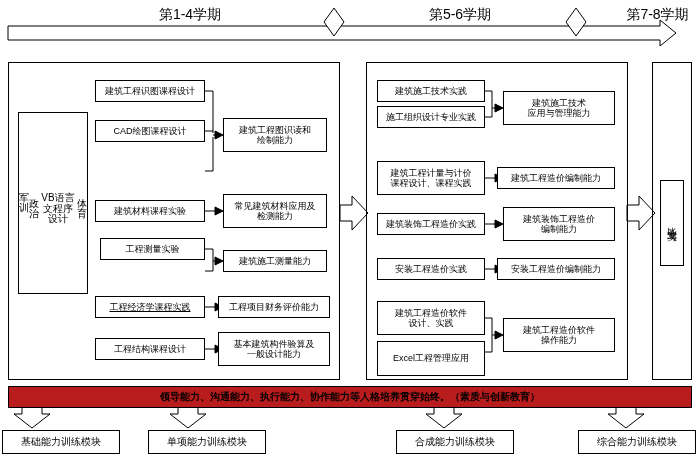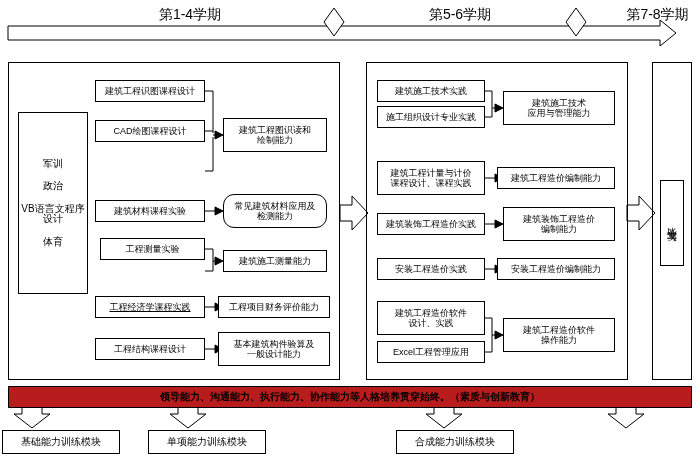--- a/index.html
+++ b/index.html
@@ -46,21 +46,20 @@
     box-sizing:border-box;
   }
 
   
   .vbox{
     position:absolute;
     border:1px solid #000;
     box-sizing:border-box;
     font-size:10px;
     display:flex;
-    flex-direction:column;
     align-items:center;
     justify-content:center;
     line-height:1.05;
   }
   .vbox .ch{display:block;text-align:center;}
 
   
   .gradbox{
     position:absolute;
     border:1px solid #000;
@@ -194,21 +193,21 @@
     <span class="ln">工程经济学课程实践</span>
   </div>
   <div class="box" style="left:95px;top:338px;width:110px;height:22px;">
     <span class="ln">工程结构课程设计</span>
   </div>
 
   <div class="box multi" style="left:223px;top:118px;width:104px;height:34px;">
     <span class="ln">建筑工程图识读和</span>
     <span class="ln">绘制能力</span>
   </div>
-  <div class="box multi" style="left:223px;top:194px;width:104px;height:34px;border-radius:11px;">
+  <div class="box multi" style="left:223px;top:194px;width:104px;height:34px;">
     <span class="ln">常见建筑材料应用及</span>
     <span class="ln">检测能力</span>
   </div>
   <div class="box" style="left:223px;top:250px;width:104px;height:22px;">
     <span class="ln">建筑施工测量能力</span>
   </div>
   <div class="box" style="left:218px;top:296px;width:112px;height:22px;">
     <span class="ln">工程项目财务评价能力</span>
   </div>
   <div class="box multi" style="left:218px;top:332px;width:112px;height:34px;">
@@ -229,21 +228,21 @@
   <div class="box" style="left:377px;top:213px;width:108px;height:22px;">
     <span class="ln">建筑装饰工程造价实践</span>
   </div>
   <div class="box" style="left:377px;top:258px;width:108px;height:22px;">
     <span class="ln">安装工程造价实践</span>
   </div>
   <div class="box multi" style="left:377px;top:301px;width:108px;height:34px;">
     <span class="ln">建筑工程造价软件</span>
     <span class="ln">设计、实践</span>
   </div>
-  <div class="box" style="left:377px;top:341px;width:108px;height:22px;">
+  <div class="box" style="left:377px;top:341px;width:108px;height:35px;">
     <span class="ln">Excel工程管理应用</span>
   </div>
 
   <div class="box multi" style="left:503px;top:91px;width:112px;height:34px;">
     <span class="ln">建筑施工技术</span>
     <span class="ln">应用与管理能力</span>
   </div>
   <div class="box" style="left:497px;top:167px;width:118px;height:22px;">
     <span class="ln">建筑工程造价编制能力</span>
   </div>
@@ -269,14 +268,17 @@
 
   <div class="modbox" style="left:2px;top:430px;width:118px;height:24px;">
     <span>基础能力训练模块</span>
   </div>
   <div class="modbox" style="left:148px;top:430px;width:118px;height:24px;">
     <span>单项能力训练模块</span>
   </div>
   <div class="modbox" style="left:396px;top:430px;width:118px;height:24px;">
     <span>合成能力训练模块</span>
   </div>
+  <div class="modbox" style="left:578px;top:430px;width:118px;height:24px;">
+    <span>综合能力训练模块</span>
+  </div>
 
 </div>
 
 </body></html>

